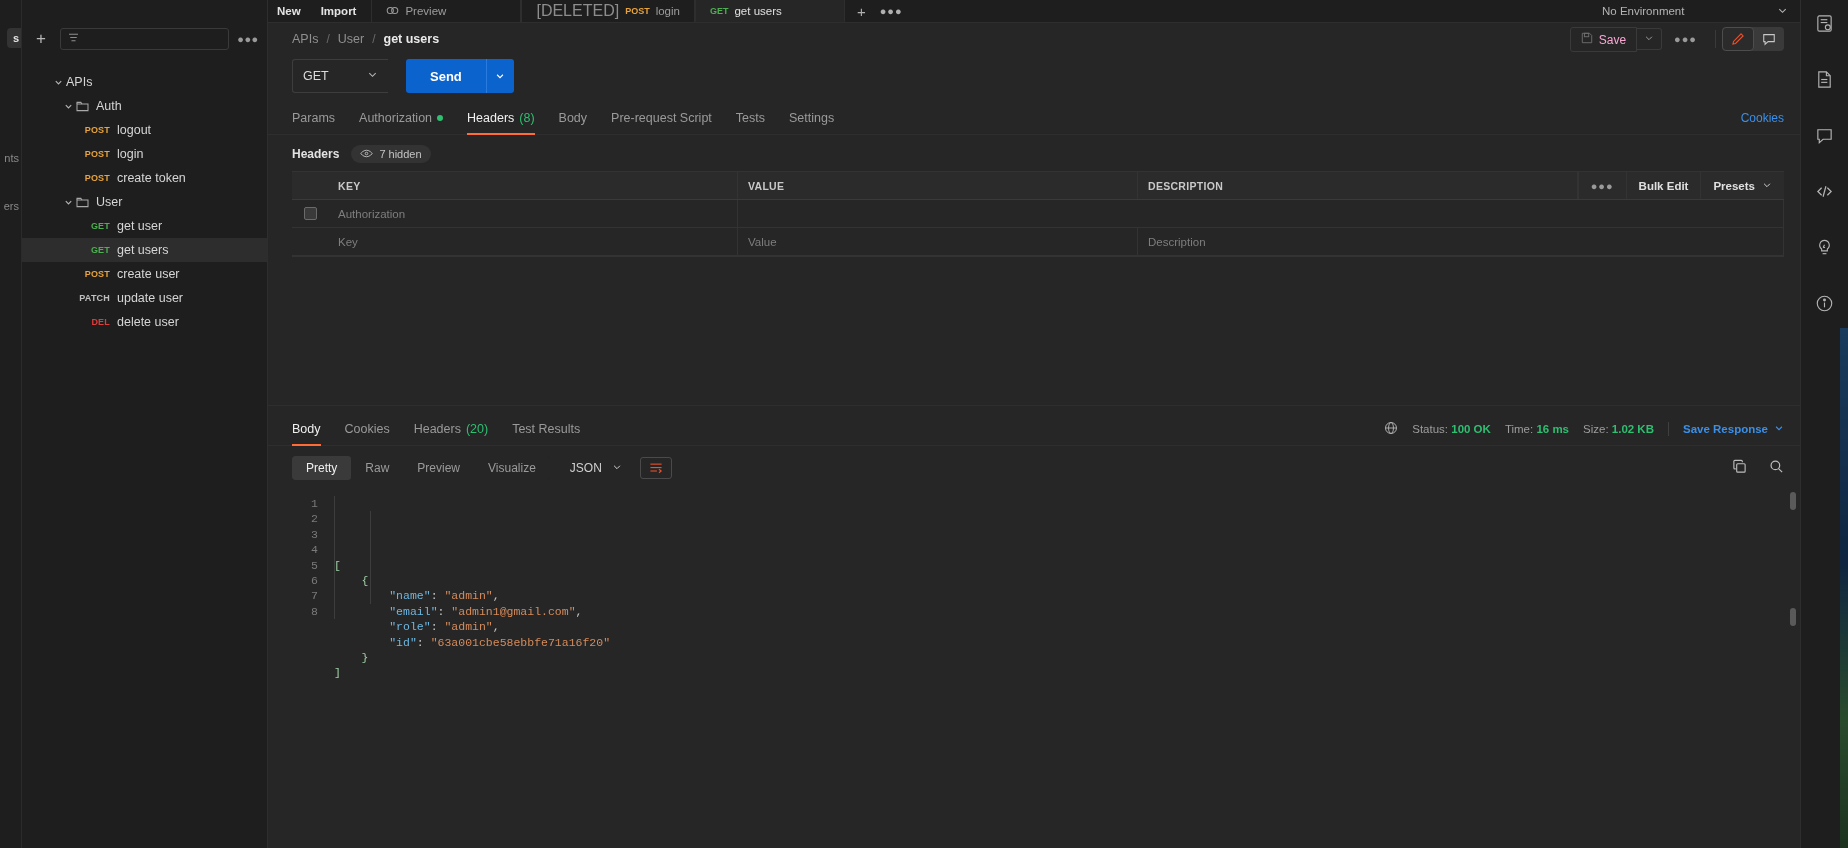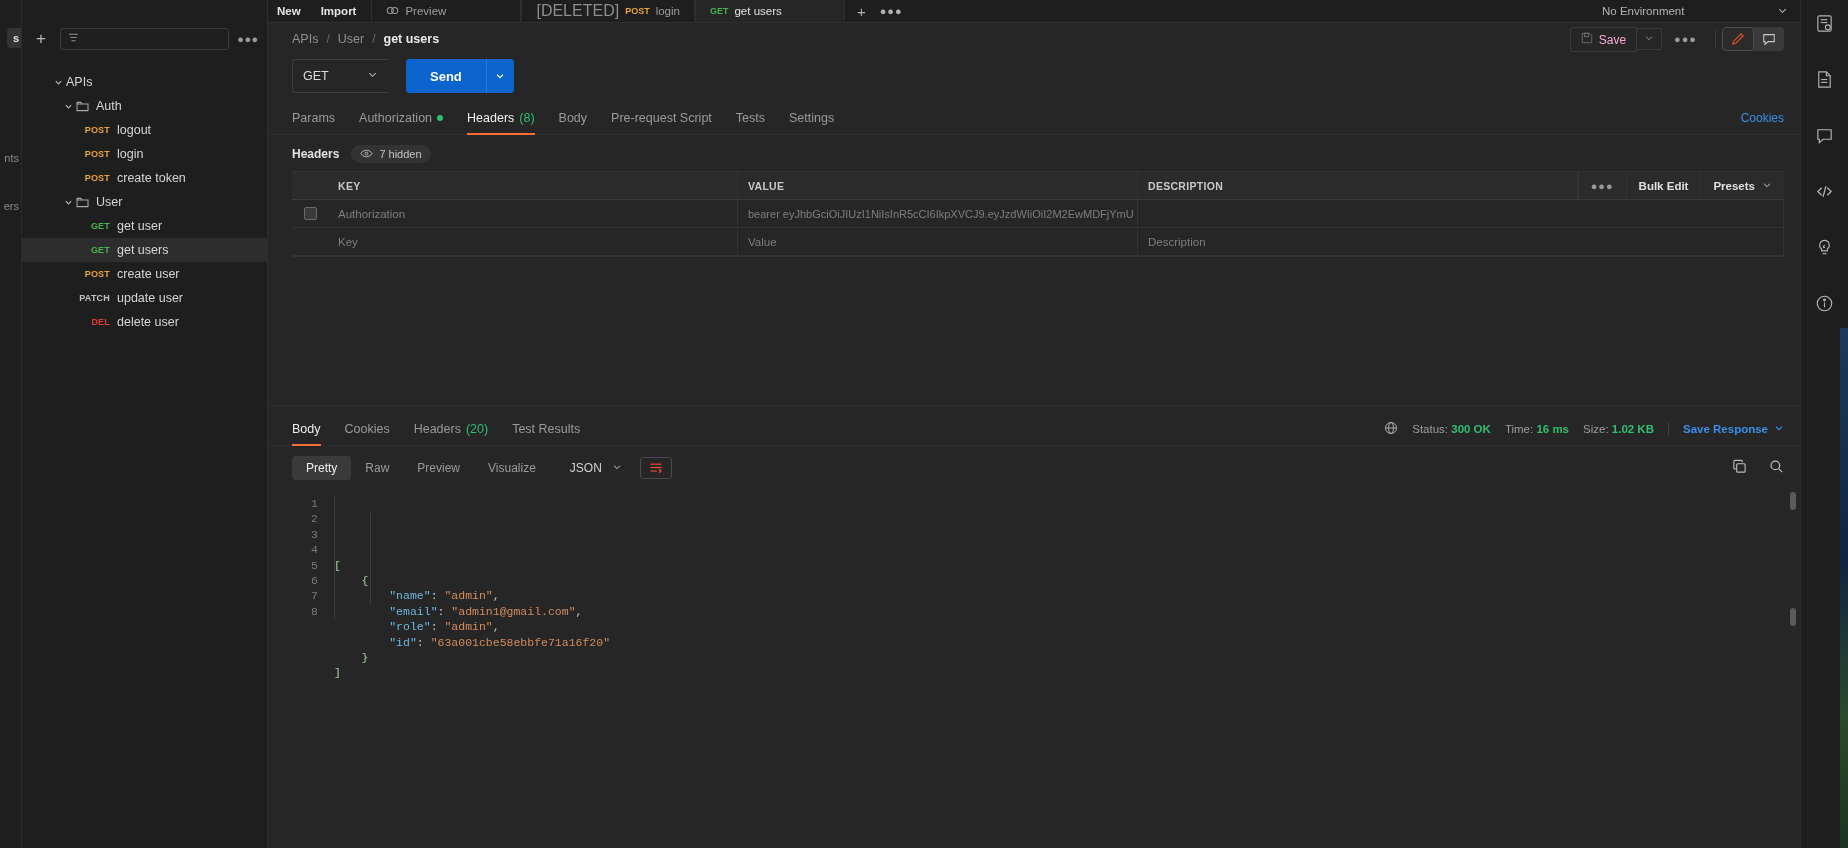--- a/index.html
+++ b/index.html
@@ -540,21 +540,20 @@
             </span>
           </div>
         </div>
       </div>
 
       <div class="hrow">
         <div class="hcell check">
           <div class="chkbox"></div>
         </div>
         <div class="hcell key muted">Authorization</div>
-        <div class="hcell tokval val">bearer eyJhbGciOiJIUzI1NiIsInR5cCI6IkpXVCJ9.eyJzdWIiOiI2M2EwMDFjYmU</div>
         <div class="hcell desc"></div>
       </div>
 
       <div class="hrow">
         <div class="hcell check"></div>
         <div class="hcell key muted">Key</div>
         <div class="hcell val muted">Value</div>
         <div class="hcell desc muted">Description</div>
       </div>
     </div>
@@ -581,21 +580,21 @@
         <div class="resp-meta">
           <span>
             <svg width="14" height="14" viewBox="0 0 16 16" fill="none" stroke="#b0b0b0" stroke-width="1.1">
               <circle cx="8" cy="8" r="6.3"></circle>
                 <ellipse cx="8" cy="8" rx="2.8" ry="6.3"></ellipse>
                 <line x1="1.7" y1="8" x2="14.3" y2="8"></line>
             </svg>
           </span>
           <span>
             <span>Status:</span>
-            <span class="v">300 OK</span>
+            <span class="v">100 OK</span>
           </span>
           <span>
             <span>Time:</span>
             <span class="v">16 ms</span>
           </span>
           <span>
             <span>Size:</span>
             <span class="v">1.02 KB</span>
           </span>
           <span class="meta-divider"></span>

